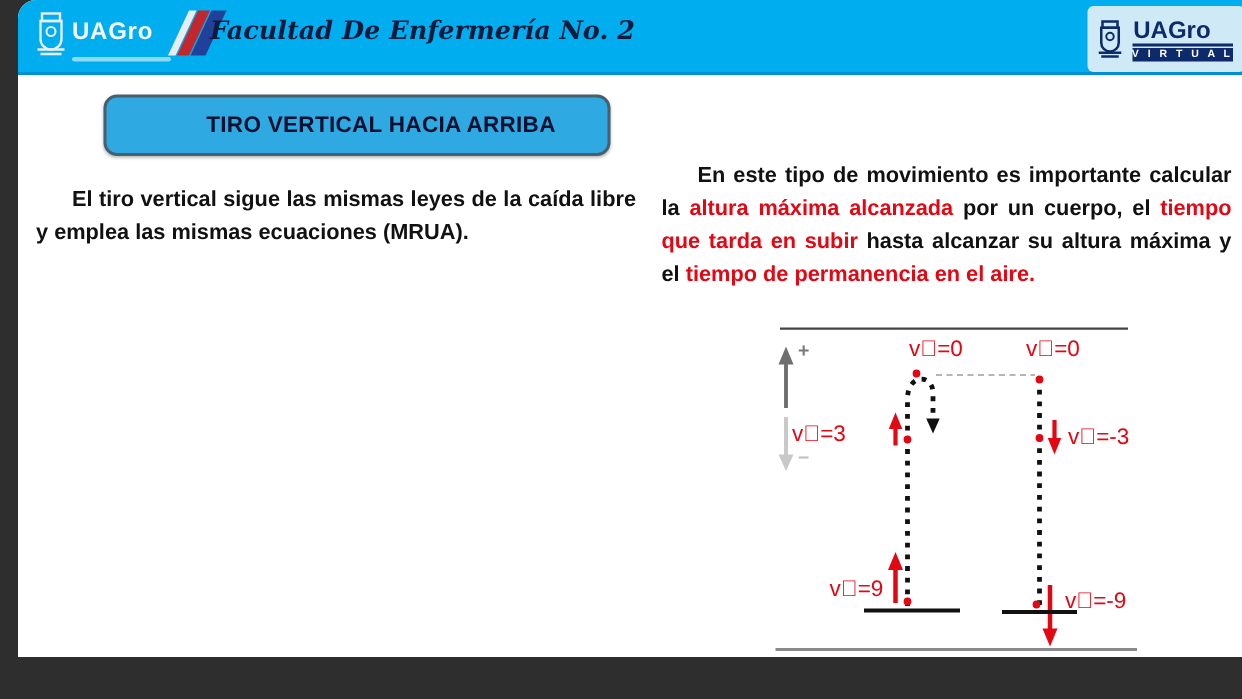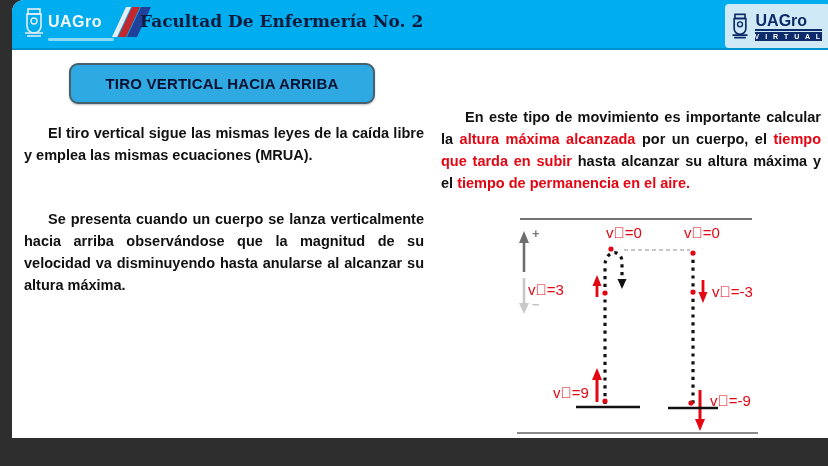--- a/index.html
+++ b/index.html
@@ -6,32 +6,32 @@
   .slide{position:relative;width:828px;height:438px;background:#ffffff;overflow:hidden;
          border-radius:12px 12px 0 0;margin-left:12px;}
   
   .header{position:absolute;left:0;top:0;width:828px;height:48px;background:#00AEEF;
           border-bottom:2px solid #0191d0;}
   .logo-left{position:absolute;left:10px;top:5px;display:flex;align-items:center;gap:2px;}
   .logo-left .brand{color:#f4f7fb;font-weight:bold;font-size:16px;letter-spacing:.5px;}
   .logo-left .subline{position:absolute;left:26px;top:33px;width:66px;height:3px;
           background:rgba(255,255,255,.55);border-radius:2px;}
   .faculty-title{position:absolute;left:128px;top:11px;font-family:"DejaVu Serif",serif;
-          font-weight:bold;font-size:17px;color:#101a3c;}
+          font-style:italic;font-weight:bold;font-size:17px;color:#101a3c;}
   .logo-right{position:absolute;right:10px;top:4px;height:40px;background:#cfe9f7;
           border-radius:4px;display:flex;align-items:center;padding:2px 8px 2px 5px;gap:5px;}
   .logo-right .rbrand{display:flex;flex-direction:column;align-items:stretch;}
   .logo-right .rname{color:#0d2a6b;font-weight:bold;font-size:16px;line-height:17px;
           border-bottom:2px solid #0d2a6b;padding:0 1px;}
   .logo-right .rsub{background:#0d2a6b;color:#ffffff;font-size:7px;font-weight:bold;
           letter-spacing:2px;text-align:center;padding:1px 0;margin-top:1px;}
   
   .title-box{position:absolute;left:57px;top:63px;width:302px;height:37px;background:#2FA9E1;
           border:2px solid #47606e;border-radius:9px;display:flex;align-items:center;
-          justify-content:center;box-shadow:0 1px 2px rgba(0,0,0,.25);}
+          justify-content:center;box-shadow:0 1px 2px rgba(0,0,0,.25);padding-left:32px;}
   .title-box span{font-weight:bold;font-size:15px;color:#0a1030;letter-spacing:.2px;}
   
   .left-col{position:absolute;left:12px;top:122px;width:400px;}
   .left-col p{margin:0;font-size:14.5px;font-weight:bold;color:#111111;line-height:22px;
           text-align:justify;text-indent:24px;}
   .left-col p.p1{margin-bottom:42px;}
   .left-col p.p2{margin-bottom:24px;}
   .right-col{position:absolute;left:429px;top:106px;width:380px;}
   .right-col p{margin:0;font-size:14.5px;font-weight:bold;line-height:22px;
           text-align:justify;text-indent:24px;color:#111111;}
@@ -78,21 +78,20 @@
       </div>
     </div>
   </div>
 
   <div class="title-box">
     <span>TIRO VERTICAL HACIA ARRIBA</span>
   </div>
 
   <div class="left-col">
     <p class="p1">El tiro vertical sigue las mismas leyes de la caída libre y emplea las mismas ecuaciones (MRUA).</p>
-    <p class="p2">Se presenta cuando un cuerpo se lanza verticalmente hacia arriba observándose que la magnitud de su velocidad va disminuyendo hasta anularse al alcanzar su altura máxima.</p>
   </div>
 
   <div class="right-col">
     <p><span>En este tipo de movimiento es importante calcular la </span><span class="red">altura máxima alcanzada</span><span> por un cuerpo, el </span><span class="red">tiempo que tarda en subir</span><span> hasta alcanzar su altura máxima y el </span><span class="red">tiempo de permanencia en el aire.</span></p>
   </div>
 
   <svg class="diagram-svg" width="828" height="466" viewBox="0 0 828 466">
 
     <line x1="508" y1="219" x2="740" y2="219" stroke="#444444" stroke-width="1.5"></line>
     <line x1="505" y1="433" x2="746" y2="433" stroke="#8a8a8a" stroke-width="2"></line>

